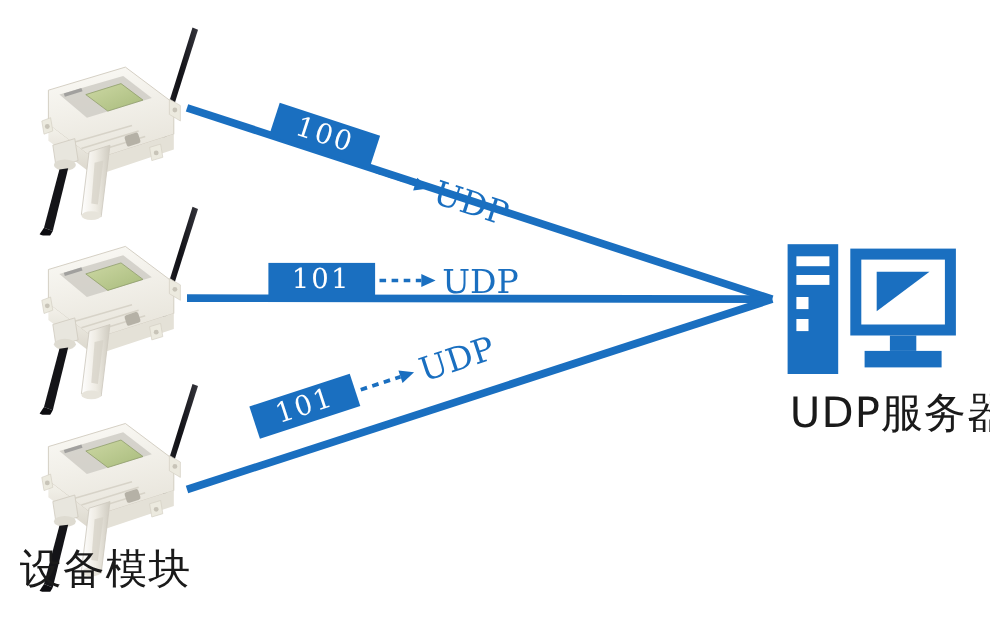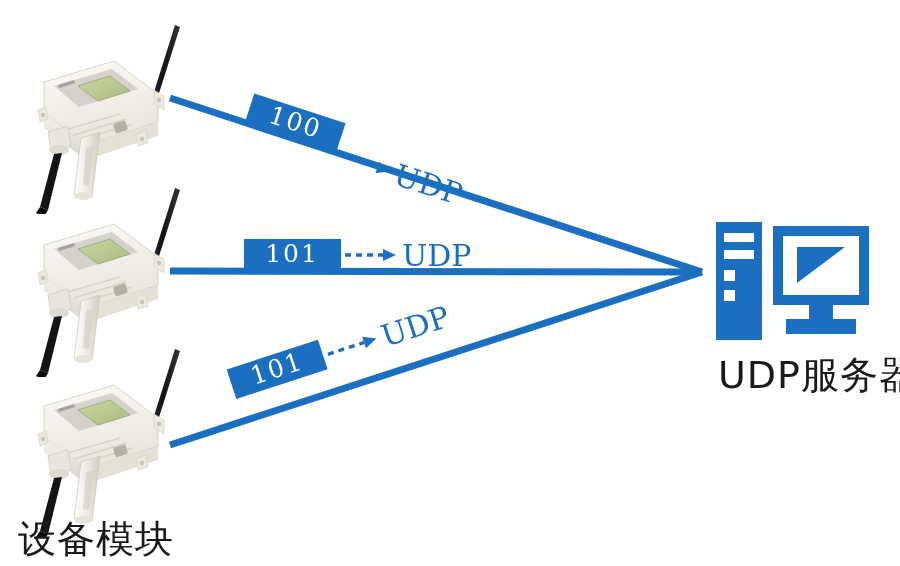--- a/index.html
+++ b/index.html
@@ -301,13 +301,13 @@
 
     <path d="M797,283 L797,247 L845,247 Z" fill="#1a6fc0"></path>
 
     <rect x="809" y="305" width="24" height="14" fill="#1a6fc0"></rect>
     <rect x="786" y="319" width="70" height="15" fill="#1a6fc0"></rect>
   </g>
 </svg>
 
 <div class="lbl-cn" style="left:718px; top:350px;">UDP服务器</div>
 
-<div class="lbl-cn" style="left:18px; top:514px;text-align:center;">设备模块</div>
+<div class="lbl-cn" style="left:18px; top:492px;text-align:center;">设备模块</div>
 
 </body></html>

